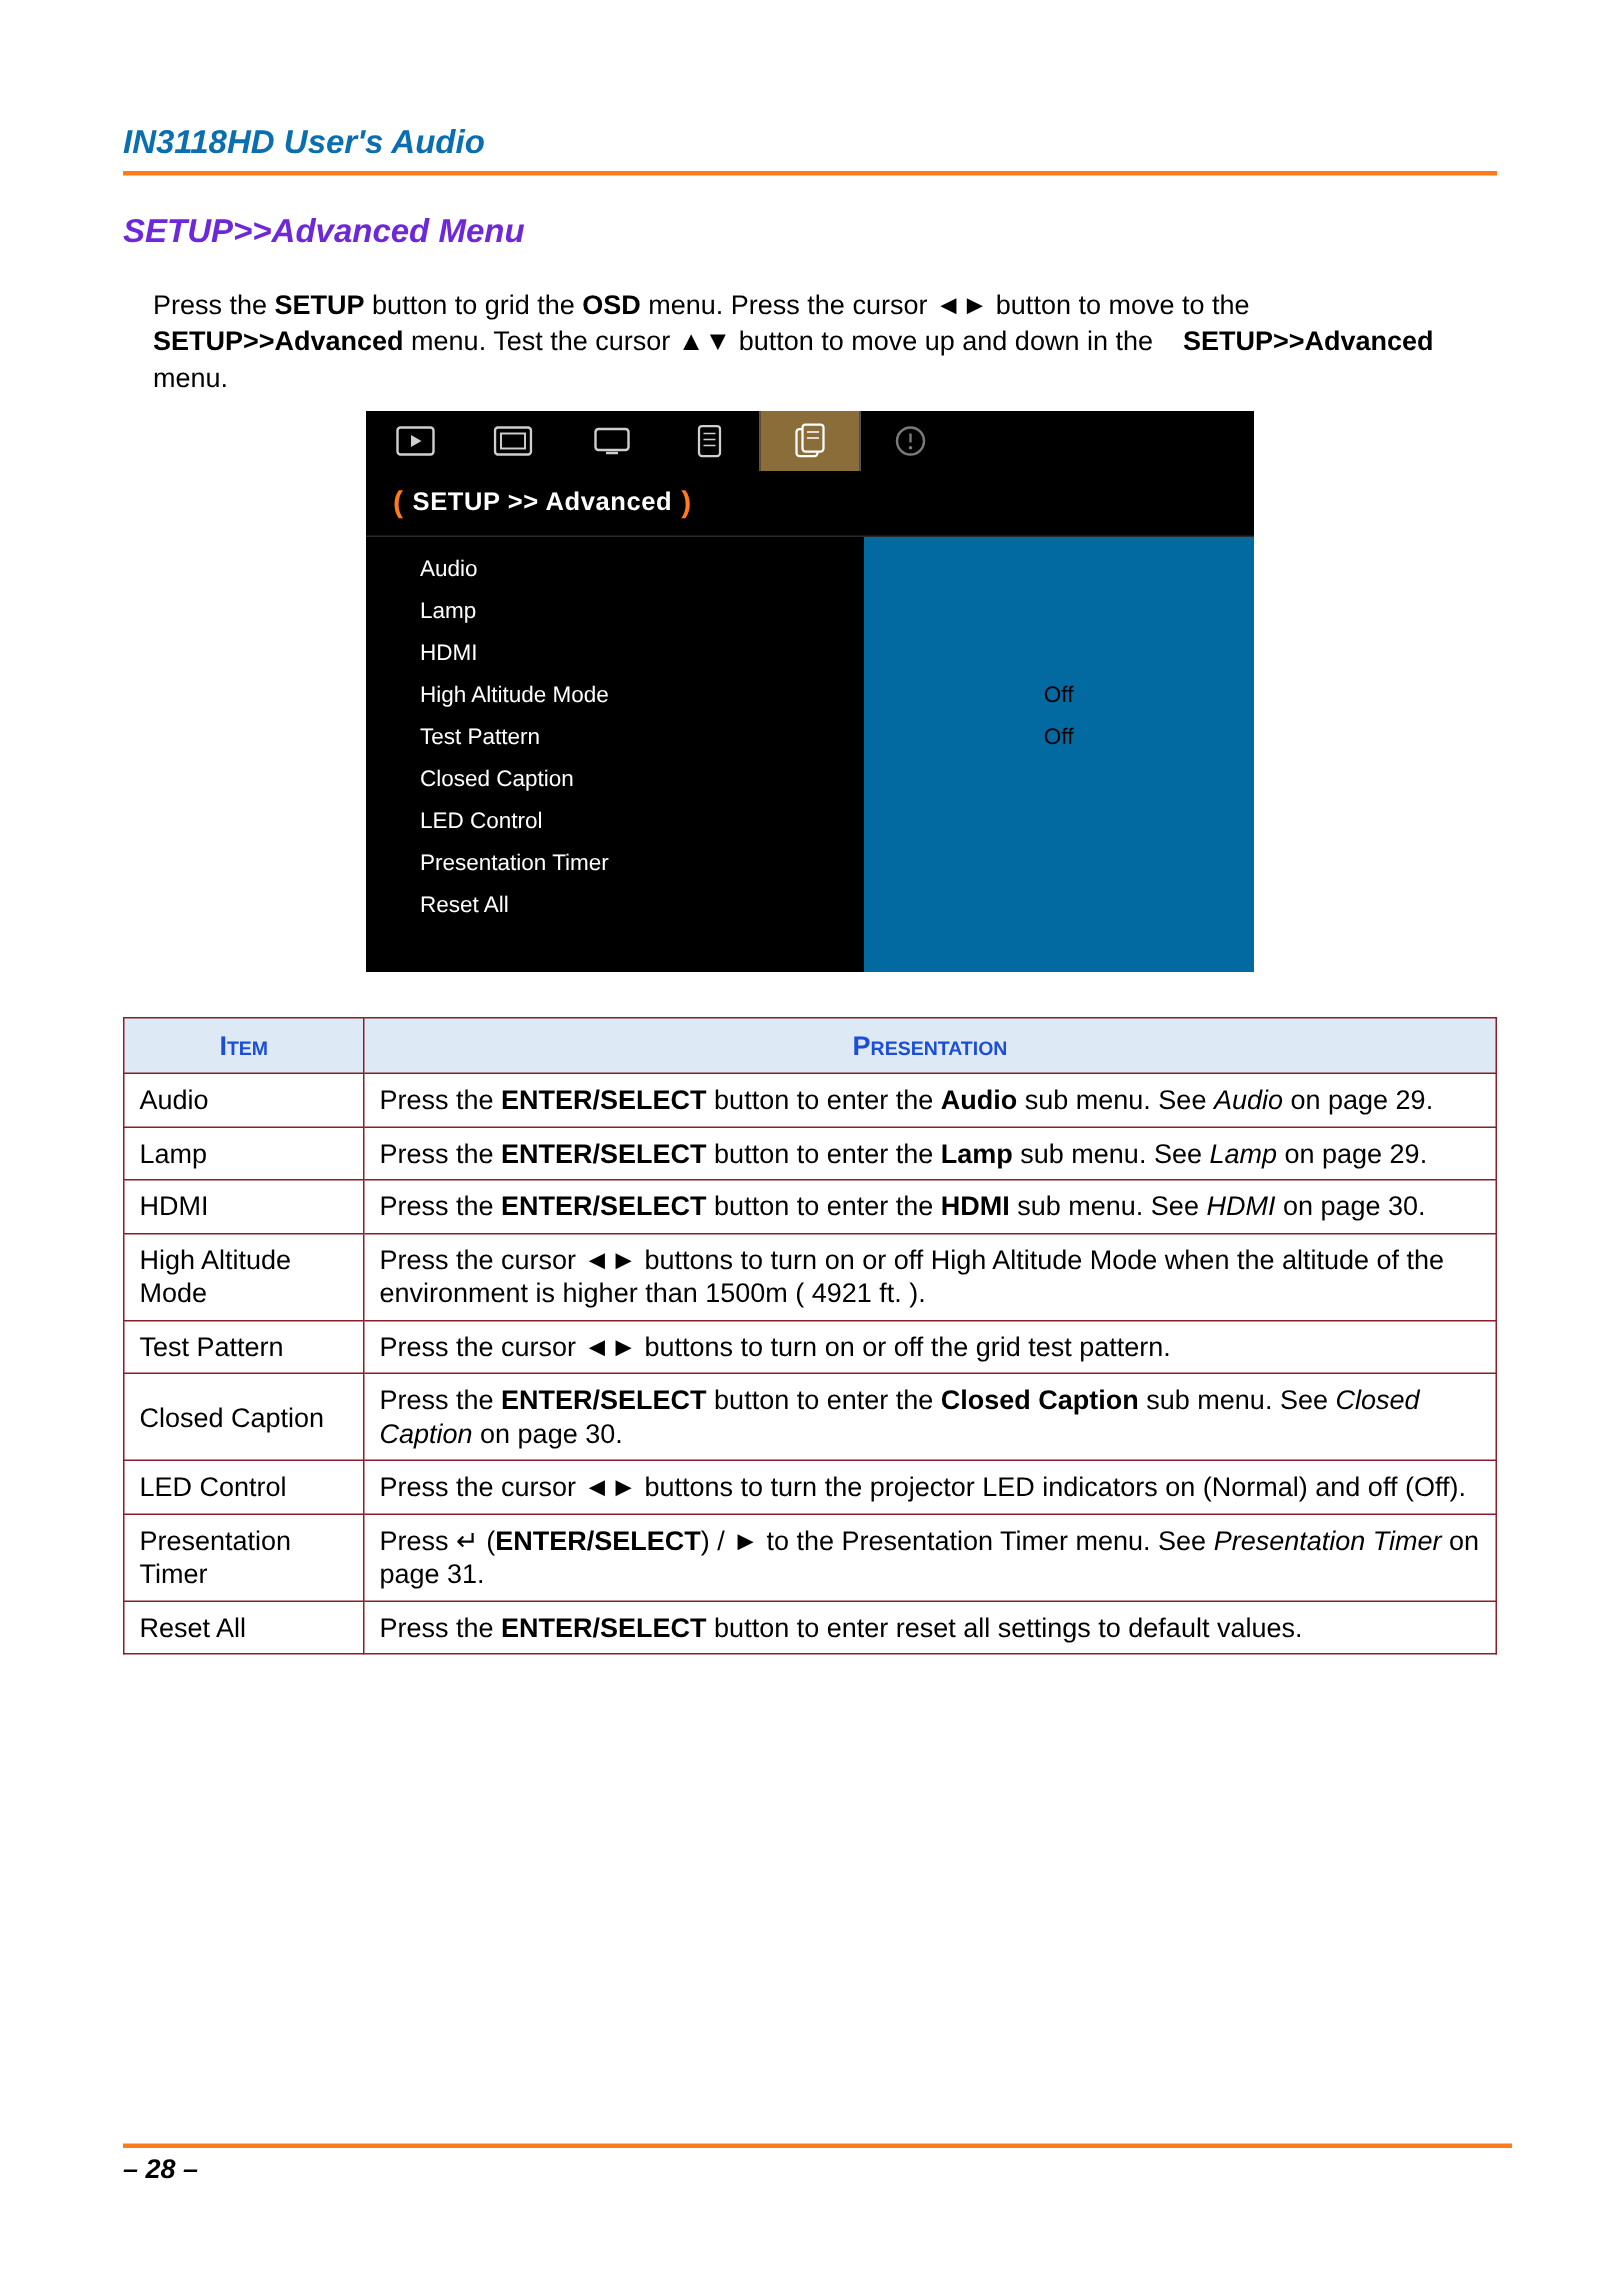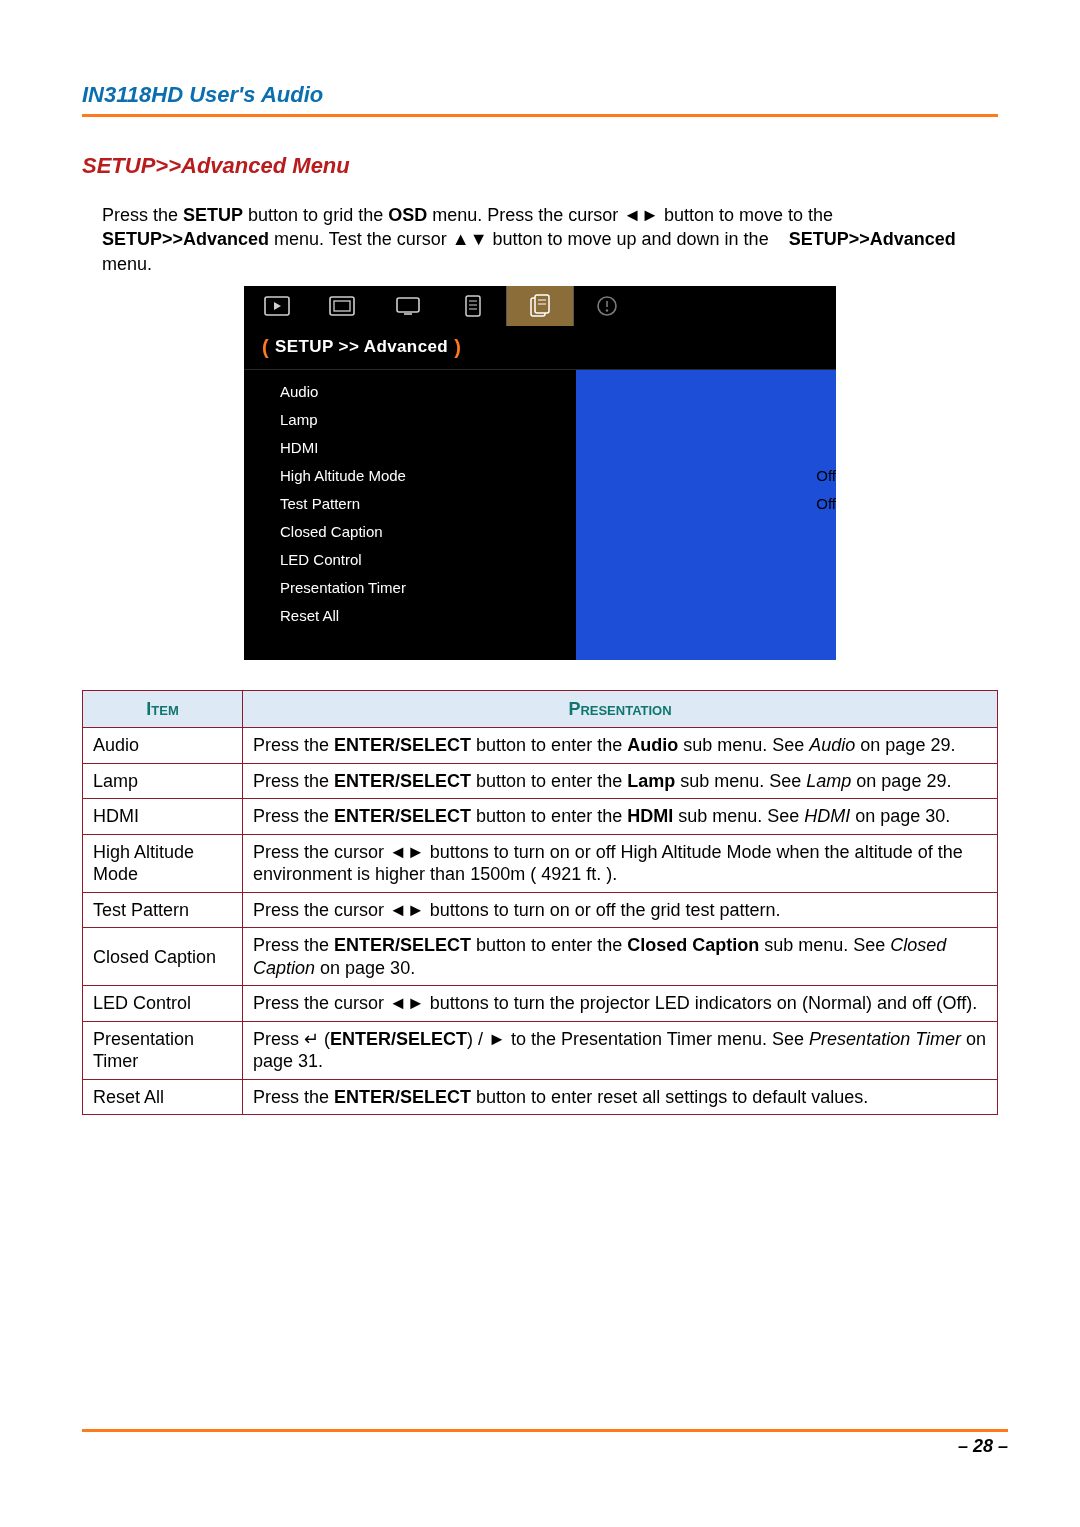--- a/index.html
+++ b/index.html
@@ -17,25 +17,25 @@
   }
   .header-title {
     color: #0a6eb0;
     font-weight: bold;
     font-style: italic;
     font-size: 22px;
     padding-bottom: 6px;
     border-bottom: 3px solid #ff7a1a;
   }
   .section-title {
-    color: #b91c1c;
+    color: #6d28d9;
     font-weight: bold;
     font-style: italic;
     font-size: 22px;
-    margin-top: 36px;
+    margin-top: 24px;
   }
   .intro {
     margin: 24px 0 10px 20px;
     font-size: 18px;
     line-height: 1.35;
   }
   .intro b { font-weight: bold; }
 
   .osd {
     width: 592px;
@@ -72,24 +72,24 @@
   .osd-crumb .paren { color:#ff7a1a; font-size:20px; font-weight:bold; }
   .osd-list {
     display: flex;
   }
   .osd-col-labels {
     flex: 0 0 56%;
     padding: 8px 0 30px 36px;
   }
   .osd-col-values {
     flex: 1;
-    background: #1d4ed8;
+    background: #0369a1;
     color: #000;
     padding: 8px 0 30px 0;
-    text-align:right;
+    text-align:center;
   }
   .osd-row { height: 28px; line-height: 28px; }
   .osd-row.label { color:#fff; }
   .osd-row.value { color:#000; }
 
   
   table.desc {
     width: 100%;
     border-collapse: collapse;
     margin-top: 4px;
@@ -97,35 +97,35 @@
   table.desc th, table.desc td {
     border: 1.5px solid #8a1c2b;
     padding: 6px 10px;
     font-size: 18px;
     vertical-align: middle;
     text-align:left;
     line-height:1.25;
   }
   table.desc th {
     background: #ddeaf5;
-    color: #0f766e;
+    color: #1d4ed8;
     font-variant: small-caps;
     font-weight: bold;
     text-align: center;
     padding: 7px;
   }
   table.desc th:first-child { width: 160px; }
   table.desc td:first-child { font-weight: normal; }
 
   .footer {
     position: absolute;
     left: 82px; right: 72px;
     bottom: 70px;
     border-top: 3px solid #ff7a1a;
-    text-align: right;
+    text-align: left;
     padding-top: 4px;
     font-style: italic;
     font-weight: bold;
     font-size: 18px;
   }
 </style>
 </head>
 <body>
 
 <div class="page">

